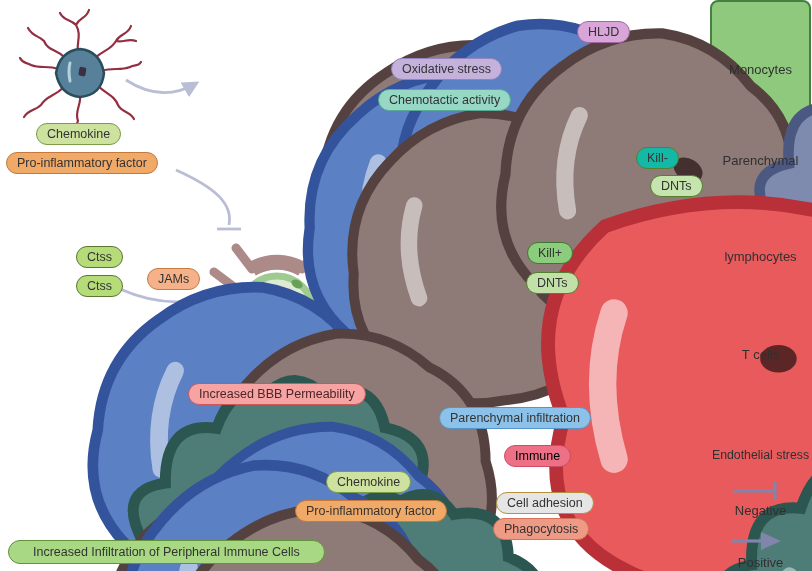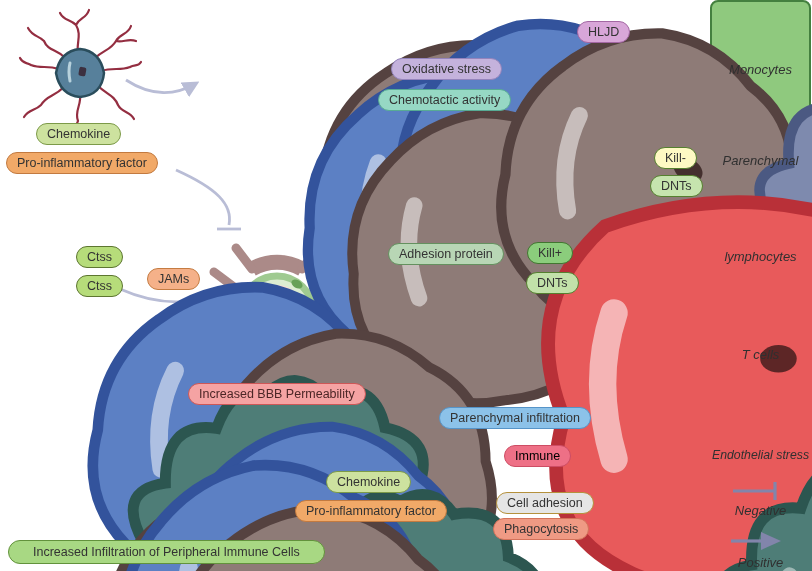--- a/index.html
+++ b/index.html
@@ -3,28 +3,28 @@
 <meta charset="utf-8">
 <style>
   html,body{margin:0;padding:0;background:#ffffff;}
   .canvas{position:relative;width:812px;height:571px;background:#ffffff;overflow:hidden;
           font-family:"Liberation Sans",sans-serif;}
   .legend-panel{position:absolute;left:710px;top:0;width:101px;height:570px;z-index:1;
                 background:#8fc97e;border:2px solid #44803f;border-radius:8px;box-sizing:border-box;}
   svg.art{position:absolute;left:0;top:0;z-index:2;}
   .pill{position:absolute;z-index:3;border:1.4px solid #555;border-radius:13px;padding:3px 10px;
         font-size:12.5px;color:#333;white-space:nowrap;box-sizing:border-box;text-align:right;}
-  .lg{position:absolute;z-index:3;left:710px;width:101px;text-align:center;font-size:13px;color:#303030;font-style:italic;}
+  .lg{position:absolute;z-index:3;left:710px;width:101px;text-align:center;font-size:13px;color:#303030;}
   
   #p1 {left:36px;top:123px;background:#cde29f;border-color:#7c9a48}
   #p2 {left:6px;top:152px;background:#f1a968;border-color:#c27a40}
   #p3 {left:391px;top:58px;background:#c4b2dc;border-color:#9484bc}
   #p4 {left:378px;top:89px;background:#96d8c4;border-color:#57ab94}
   #p5 {left:577px;top:21px;background:#d8a6d8;border-color:#a367a3}
-  #p6 {left:654px;top:147px;background:#fef9c3;border-color:#55802f}
+  #p6 {left:636px;top:147px;background:#14b8a6;border-color:#55802f}
   #p7 {left:650px;top:175px;background:#c6e4ae;border-color:#55802f}
   #p8 {left:388px;top:243px;background:#b8d6b5;border-color:#64905f}
   #p9 {left:527px;top:242px;background:#8bcd7c;border-color:#417630}
   #p10{left:526px;top:272px;background:#c2e1a9;border-color:#55802f}
   #p11{left:76px;top:246px;background:#b6dc7a;border-color:#5d7630}
   #p12{left:76px;top:275px;background:#b6dc7a;border-color:#5d7630}
   #p13{left:147px;top:268px;background:#f5b189;border-color:#c57c42}
   #p14{left:188px;top:383px;background:#f5a3a3;border-color:#cd5757;color:#4c2626}
   #p15{left:471px;top:375px;background:#f29694;border-color:#d4625f;color:#4c2626}
   #p16{left:439px;top:407px;background:#8cc2e9;border-color:#5694c8}
@@ -261,21 +261,20 @@
     </g>
   </svg>
 
   <div class="pill" id="p1">Chemokine</div>
   <div class="pill" id="p2">Pro-inflammatory factor</div>
   <div class="pill" id="p3">Oxidative stress</div>
   <div class="pill" id="p4">Chemotactic activity</div>
   <div class="pill" id="p5">HLJD</div>
   <div class="pill" id="p6">Kill-</div>
   <div class="pill" id="p7">DNTs</div>
-  <div class="pill" id="p8">Adhesion protein</div>
   <div class="pill" id="p9">Kill+</div>
   <div class="pill" id="p10">DNTs</div>
   <div class="pill" id="p11">Ctss</div>
   <div class="pill" id="p12">Ctss</div>
   <div class="pill" id="p13">JAMs</div>
   <div class="pill" id="p14">Increased BBB Permeability</div>
   <div class="pill" id="p16">Parenchymal infiltration</div>
   <div class="pill" id="p17">Chemokine</div>
   <div class="pill" id="p18">Pro-inflammatory factor</div>
   <div class="pill" id="p19">Immune</div>

